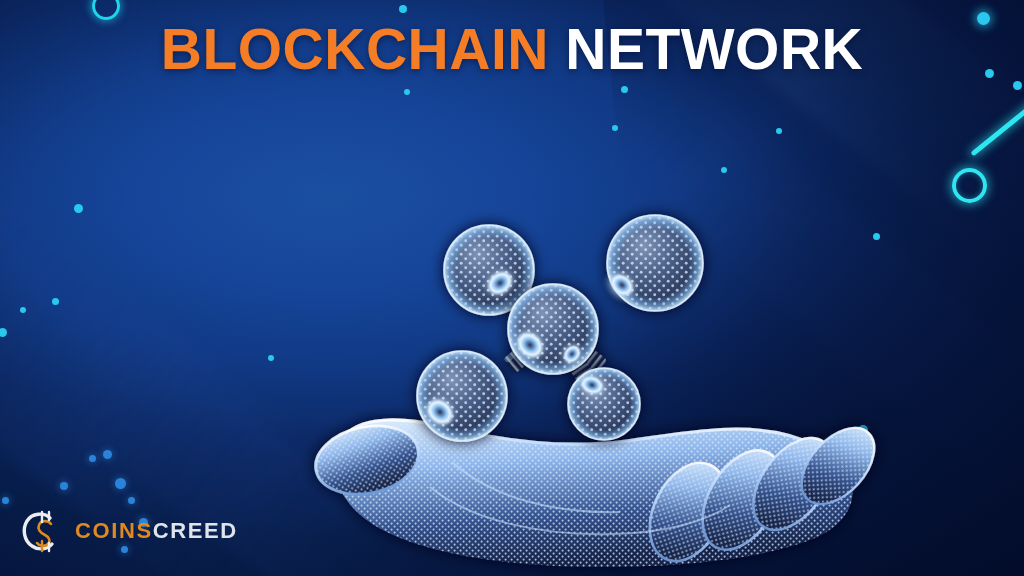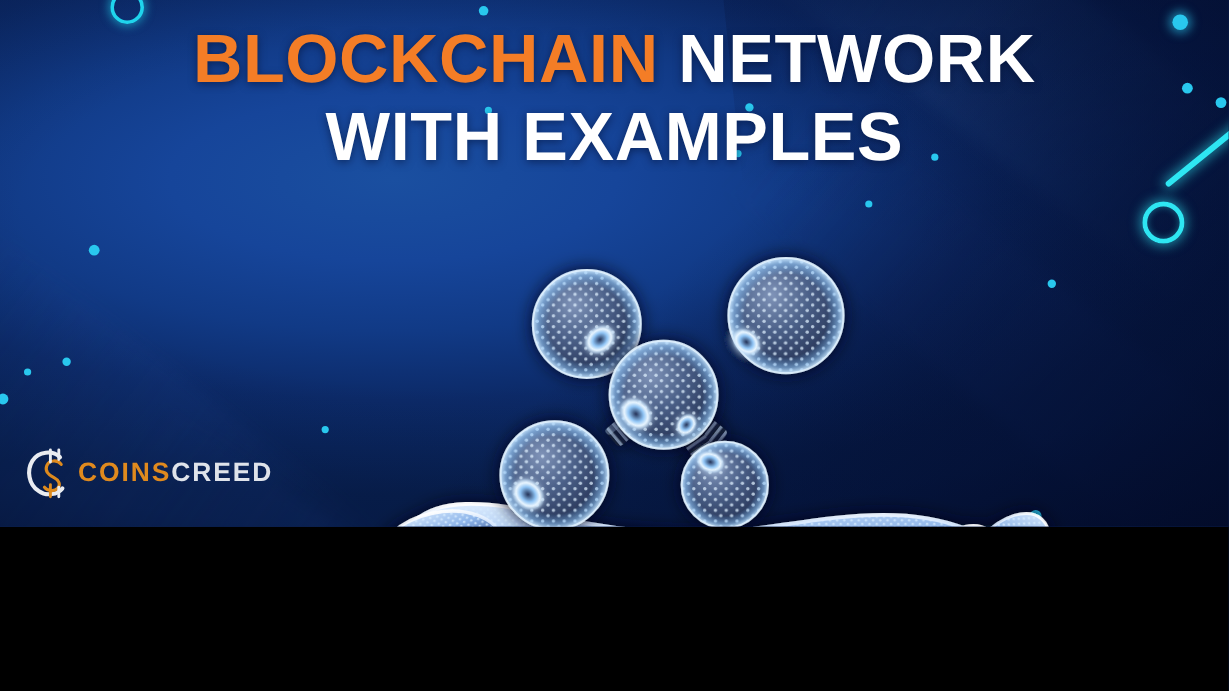--- a/index.html
+++ b/index.html
@@ -3,21 +3,21 @@
 <meta charset="utf-8">
 <style>
   html, body {
     margin: 0;
     padding: 0;
     background: #000;
   }
   #canvas {
     position: relative;
     width: 1024px;
-    height: 439px;
+    height: 576px;
     overflow: hidden;
     font-family: "Liberation Sans", sans-serif;
     background: #0d2a6e;
   }
 
   
   .bg-base {
     position: absolute; inset: 0;
     background:
       radial-gradient(ellipse 70% 60% at 32% 34%, #1a4fa0 0%, #16459a 26%, #113a86 48%, #0c2a68 70%, #08204f 100%);
@@ -112,21 +112,21 @@
     z-index: 20;
   }
 
   
   .logo {
     position: absolute;
     left: 20px;
     bottom: 22px;
     display: flex;
     align-items: center;
-    gap: 3px;
+    gap: 13px;
     z-index: 60;
   }
   .logo-mark { width: 42px; height: 46px; display: block; }
   .logo-text {
     font-size: 22px;
     font-weight: 600;
     letter-spacing: 1.6px;
     line-height: 1;
     white-space: nowrap;
   }
@@ -397,21 +397,20 @@
         </g>
         <circle cx="604" cy="404" r="36" fill="url(#sphRim)"></circle>
         <circle cx="604" cy="404" r="36" fill="none" stroke="rgba(225,242,255,0.9)" stroke-width="1.6"></circle>
         <ellipse cx="592" cy="385" rx="12" ry="9" transform="rotate(18 592 385)" fill="url(#socketGrad)" filter="url(#tightGlow)"></ellipse>
       </g>
     </g>
   </svg>
 
   <div class="title-block">
     <div class="title-line"><span class="hl-orange">BLOCKCHAIN</span> <span>NETWORK</span></div>
-    <div class="title-line">WITH EXAMPLES</div>
   </div>
 
   <div class="logo">
     <svg class="logo-mark" viewBox="0 0 42 46">
       <path d="M30 10 C 24 4, 12 5, 7 13 C 2 21, 4 33, 12 38 C 19 43, 28 41, 32 36" fill="none" stroke="#e9ecf1" stroke-width="3.4" stroke-linecap="round"></path>
       <path d="M31 16 C 28 12, 21 12, 19 17 C 17 22, 21 25, 25 27 C 29 29, 31 33, 28 36 C 25 39, 19 38, 17 35" fill="none" stroke="#dd8a1d" stroke-width="2.6" stroke-linecap="round"></path>
       <line x1="22" y1="4" x2="22" y2="14" stroke="#e9ecf1" stroke-width="2.4" stroke-linecap="round"></line>
       <line x1="22" y1="33" x2="22" y2="43" stroke="#dd8a1d" stroke-width="2.4" stroke-linecap="round"></line>
       <line x1="29" y1="4" x2="29" y2="12" stroke="#e9ecf1" stroke-width="2.4" stroke-linecap="round"></line>
       <line x1="29" y1="35" x2="29" y2="43" stroke="#e9ecf1" stroke-width="2.4" stroke-linecap="round"></line>

